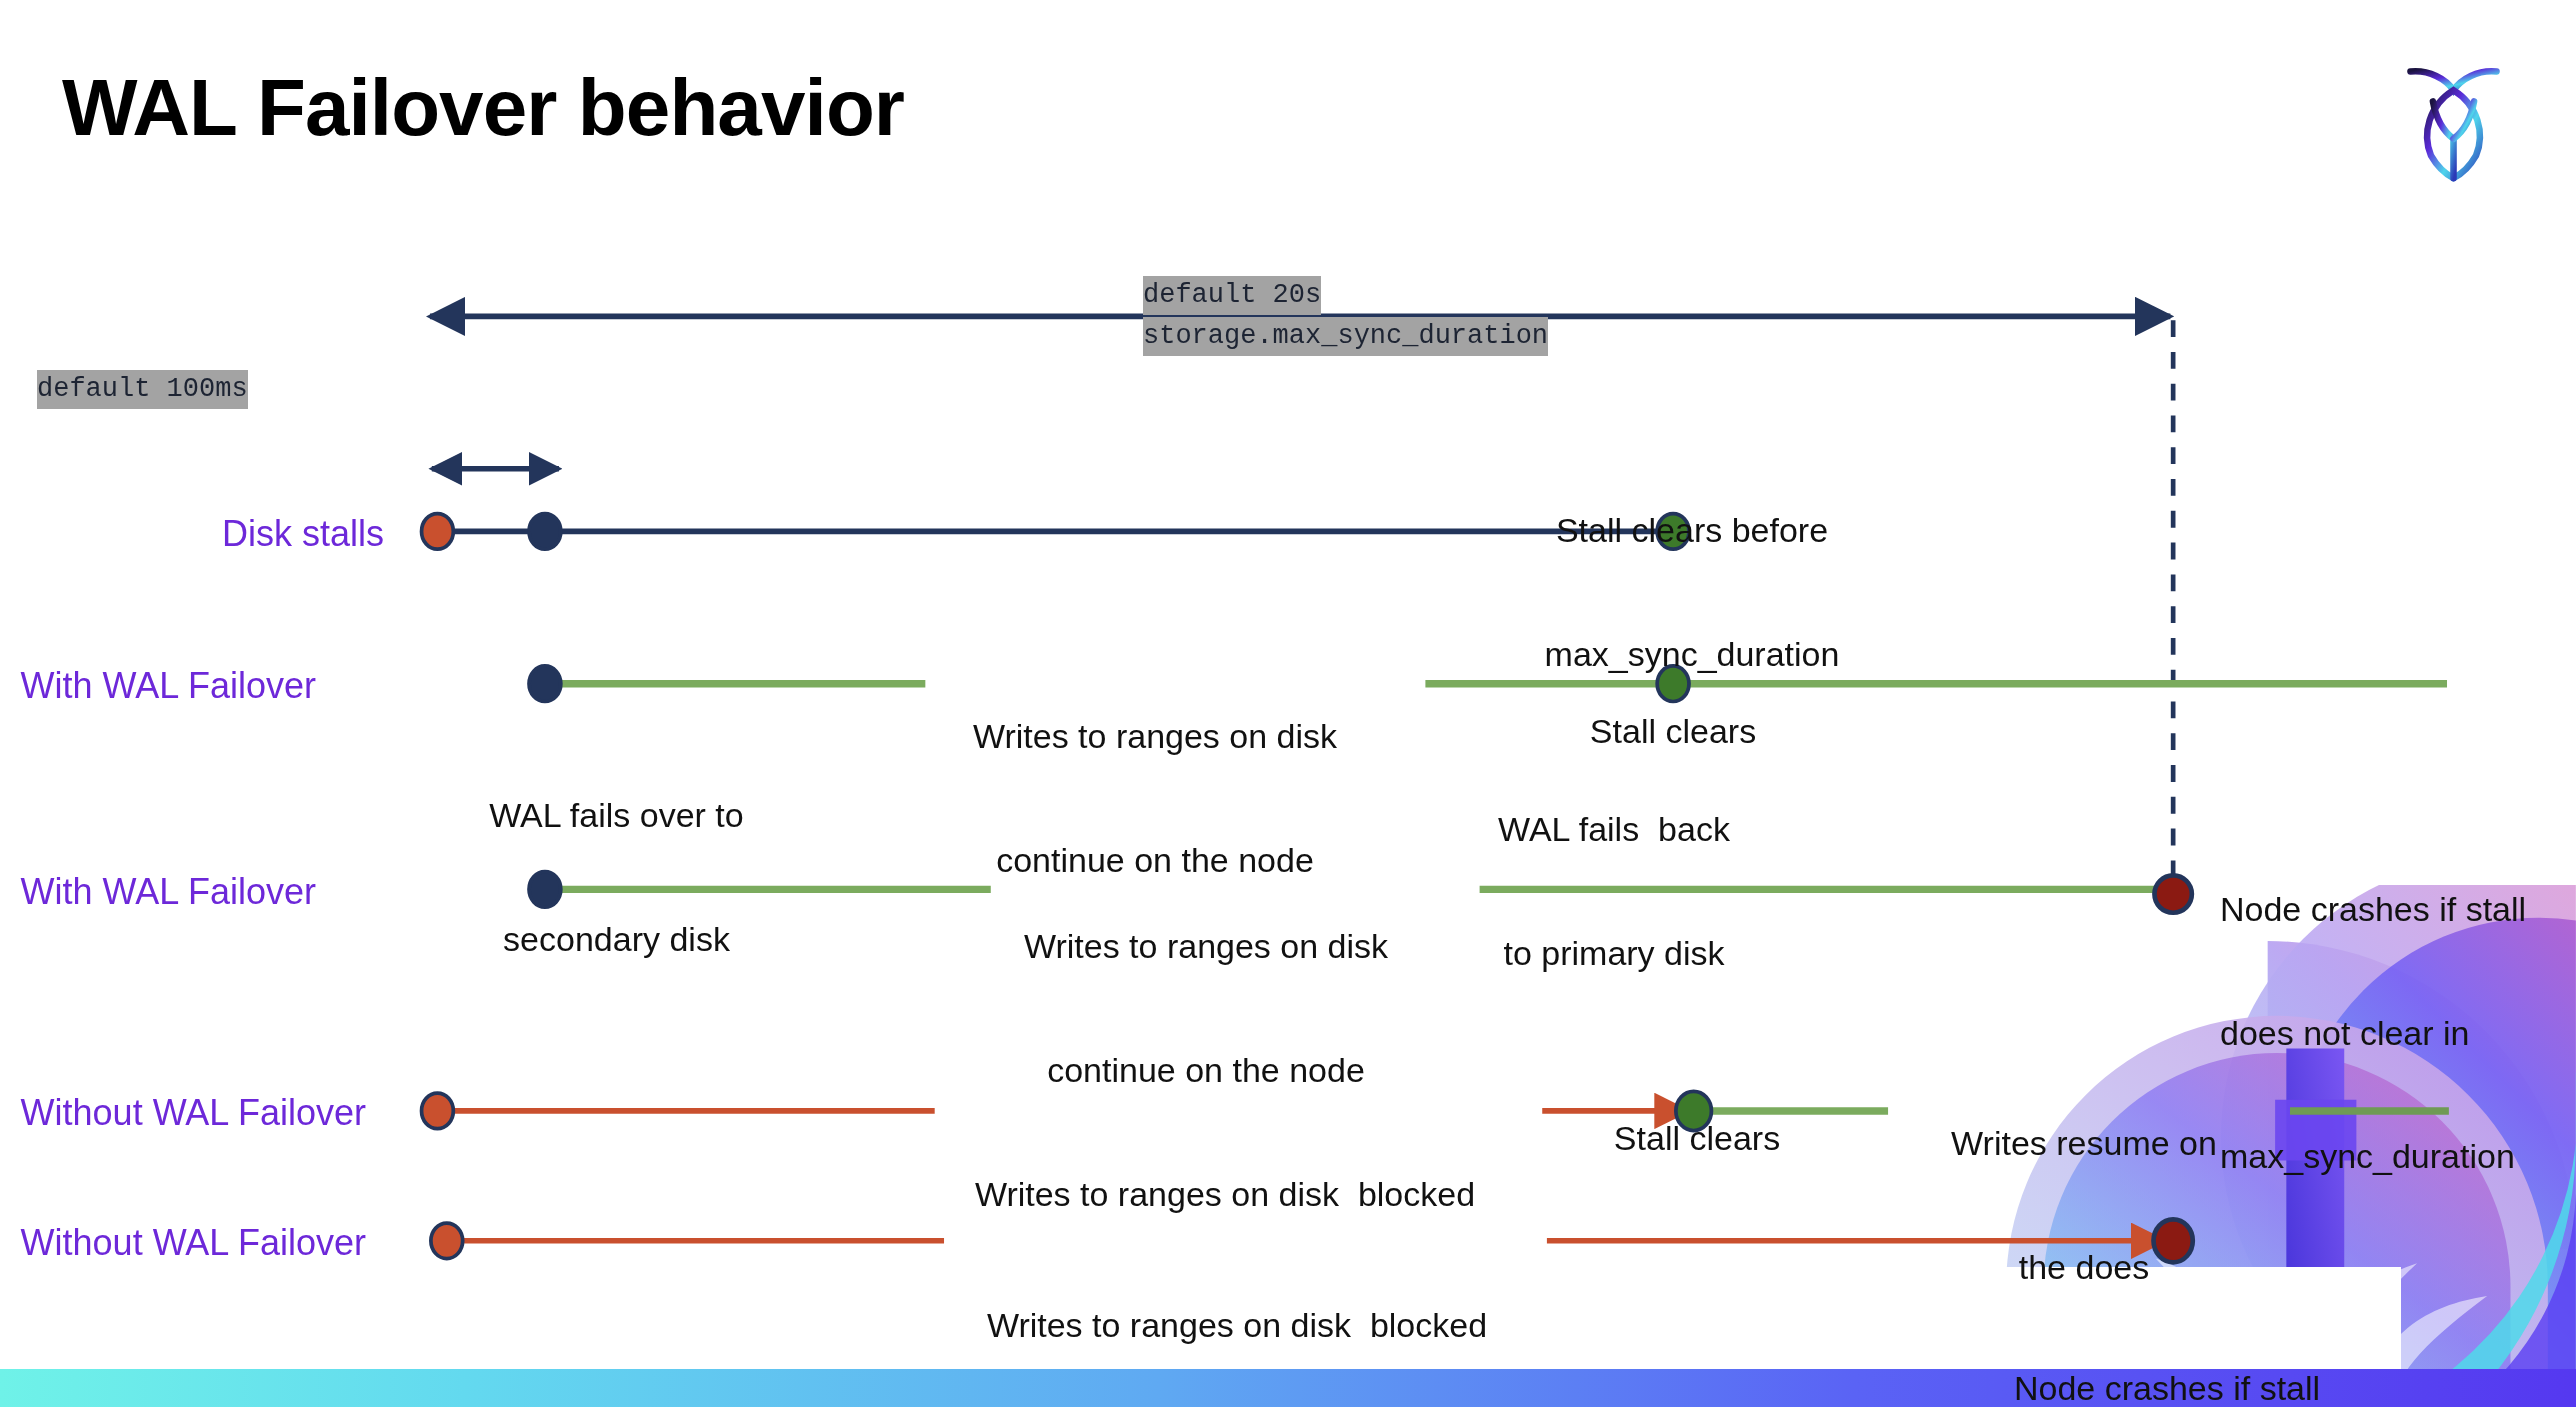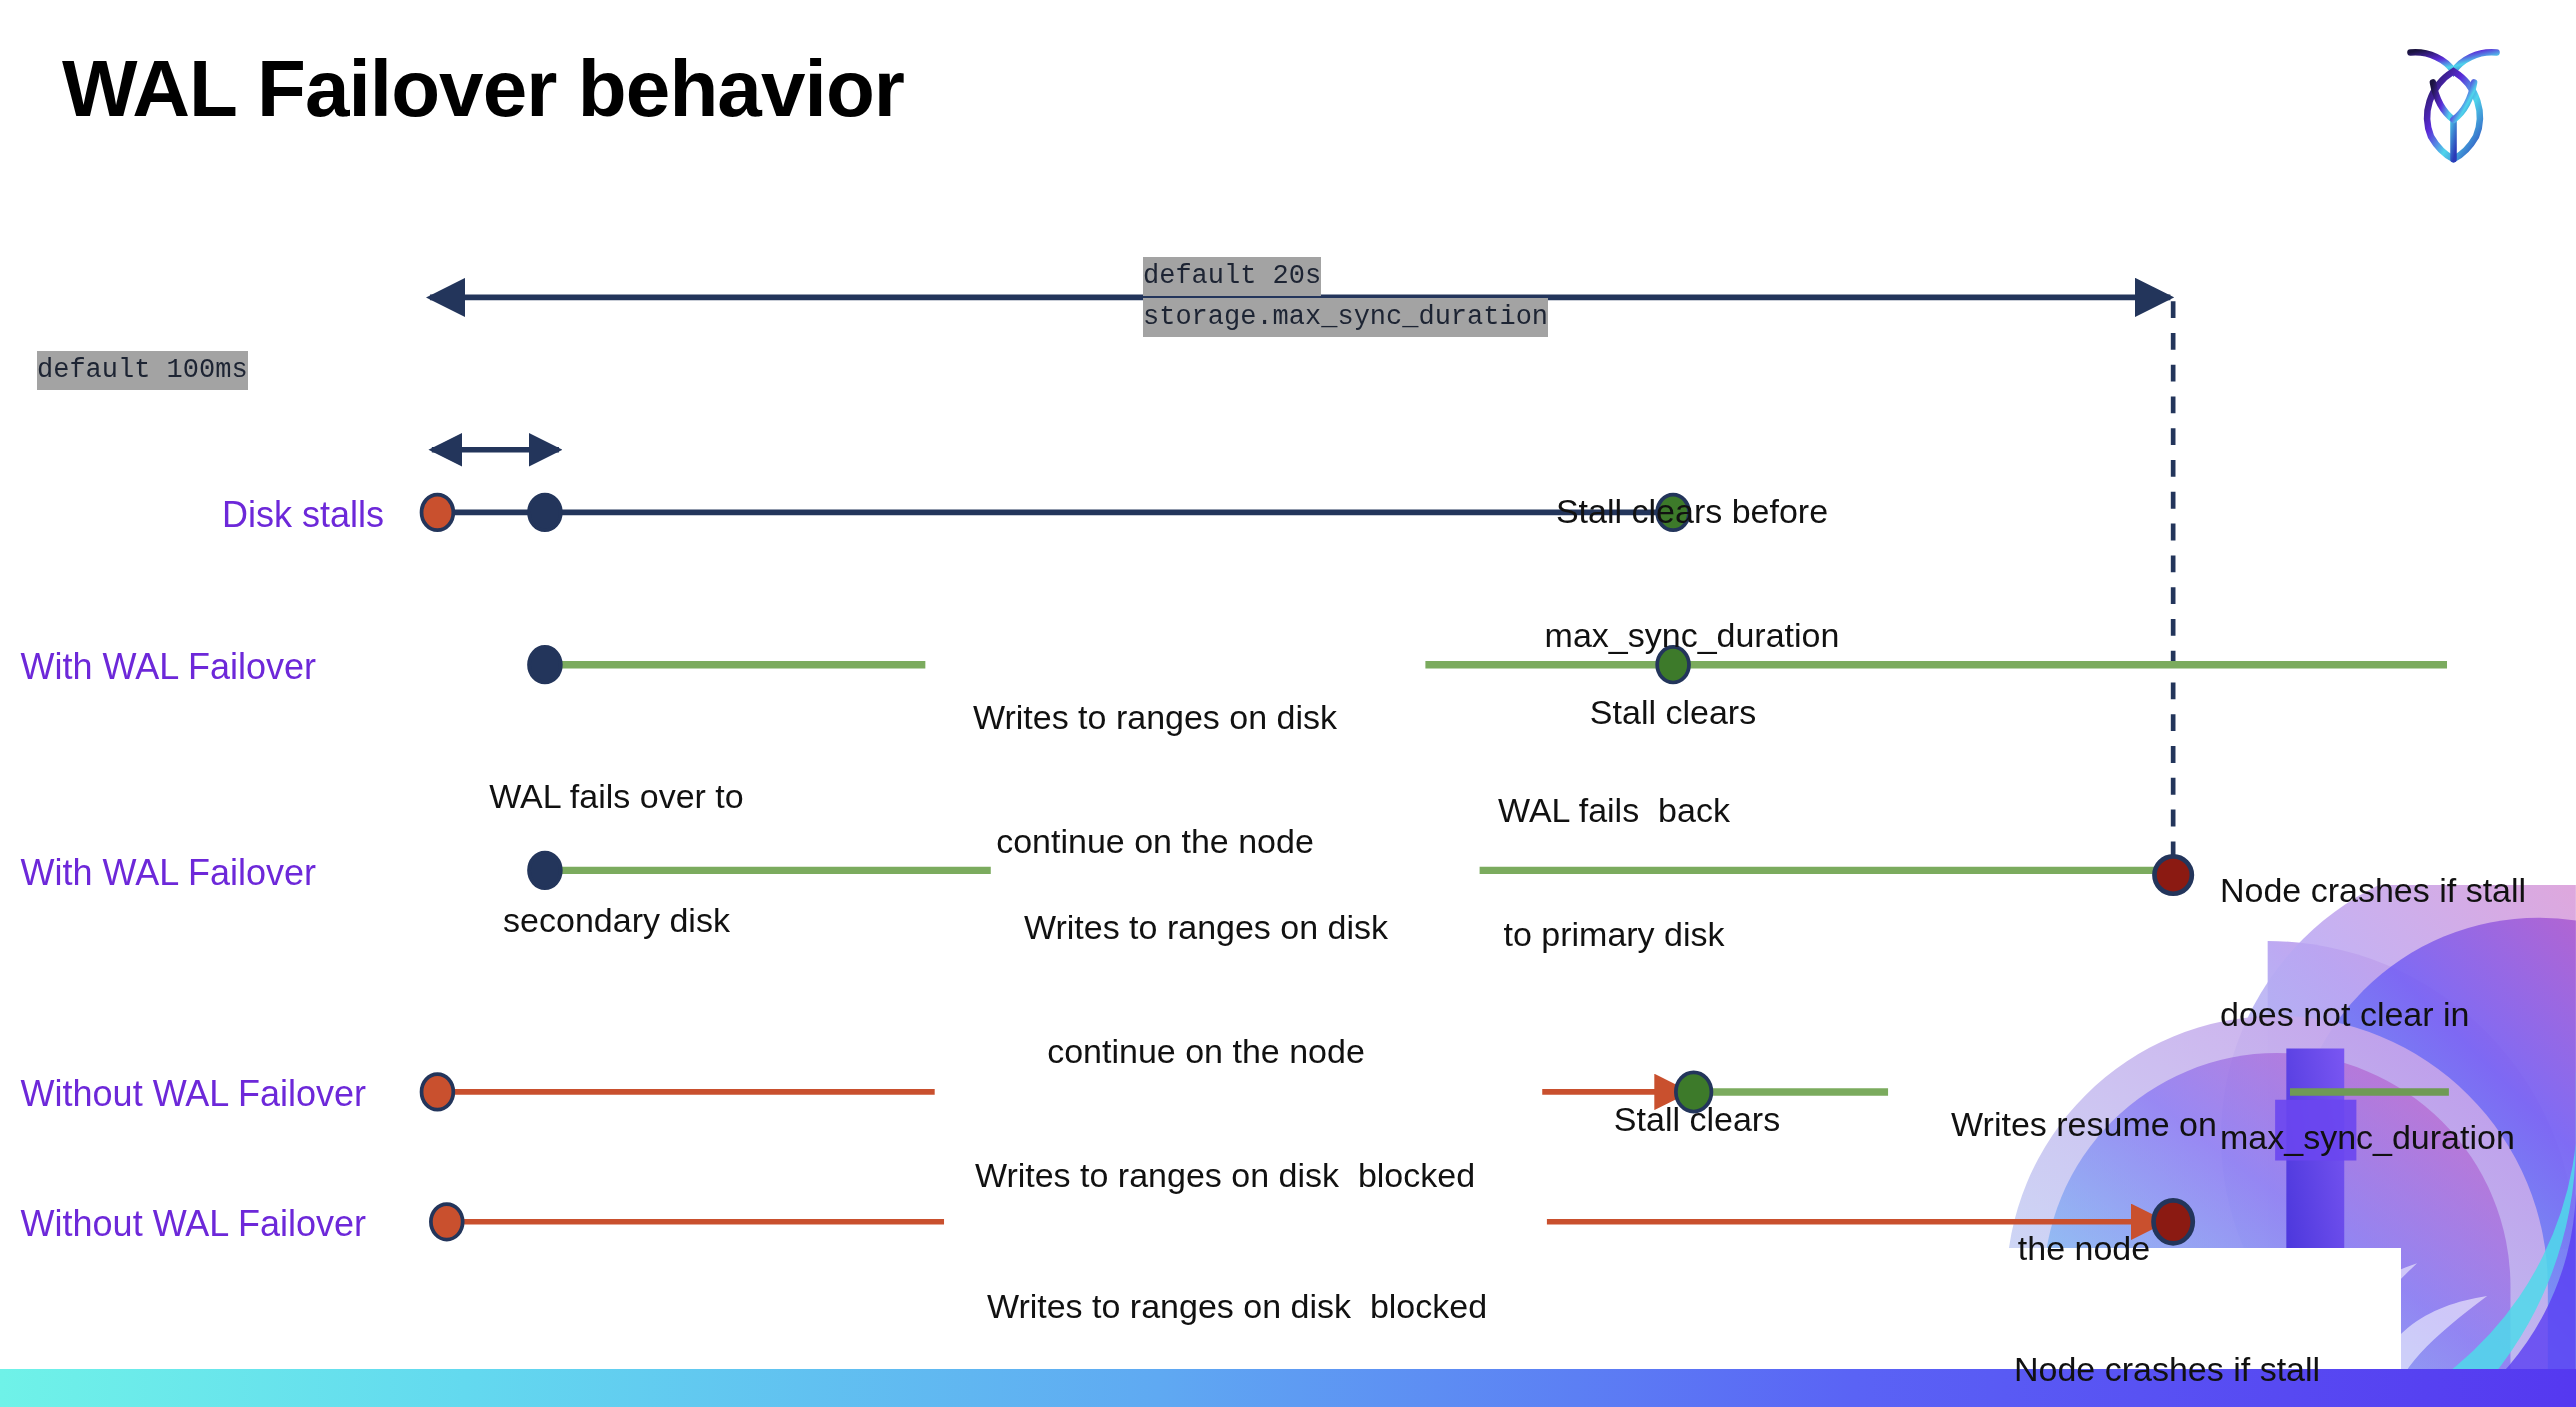--- a/index.html
+++ b/index.html
@@ -3,21 +3,21 @@
 <meta charset="utf-8">
 <style>
   html,body{margin:0;padding:0;}
   body{
     width:2576px;height:1408px;
     background:#ffffff;
     font-family:"Liberation Sans", sans-serif;
     overflow:hidden;
     position:relative;
   }
-  #slide{position:absolute;inset:0;overflow:hidden;background:#fff;}
+  #slide{position:absolute;inset:0;overflow:hidden;background:#fff;margin-top:19px;}
 
   
   .title{
     position:absolute;left:62px;top:45px;
     font-size:80px;font-weight:bold;color:#000;
     letter-spacing:-0.9px;line-height:1.1;
   }
 
   
   .logo{position:absolute;left:2388px;top:28px;width:131px;height:136px;}
@@ -247,21 +247,21 @@
   <div class="lbl c" style="left:1580px;top:1017px;width:234px;">
     <div>Stall clears</div>
   </div>
 
   <div class="lbl c" style="left:940px;top:1073px;width:570px;">
     <div>Writes to ranges on disk  blocked</div>
   </div>
 
   <div class="lbl c" style="left:1925px;top:1022px;width:318px;">
     <div>Writes resume on</div>
-    <div>the node</div>
+    <div>the does</div>
   </div>
 
   <div class="lbl c" style="left:952px;top:1204px;width:570px;">
     <div>Writes to ranges on disk  blocked</div>
   </div>
 
   <div class="lbl l" style="left:2014px;top:1267px;width:374px;">
     <div>Node crashes if stall</div>
     
     

